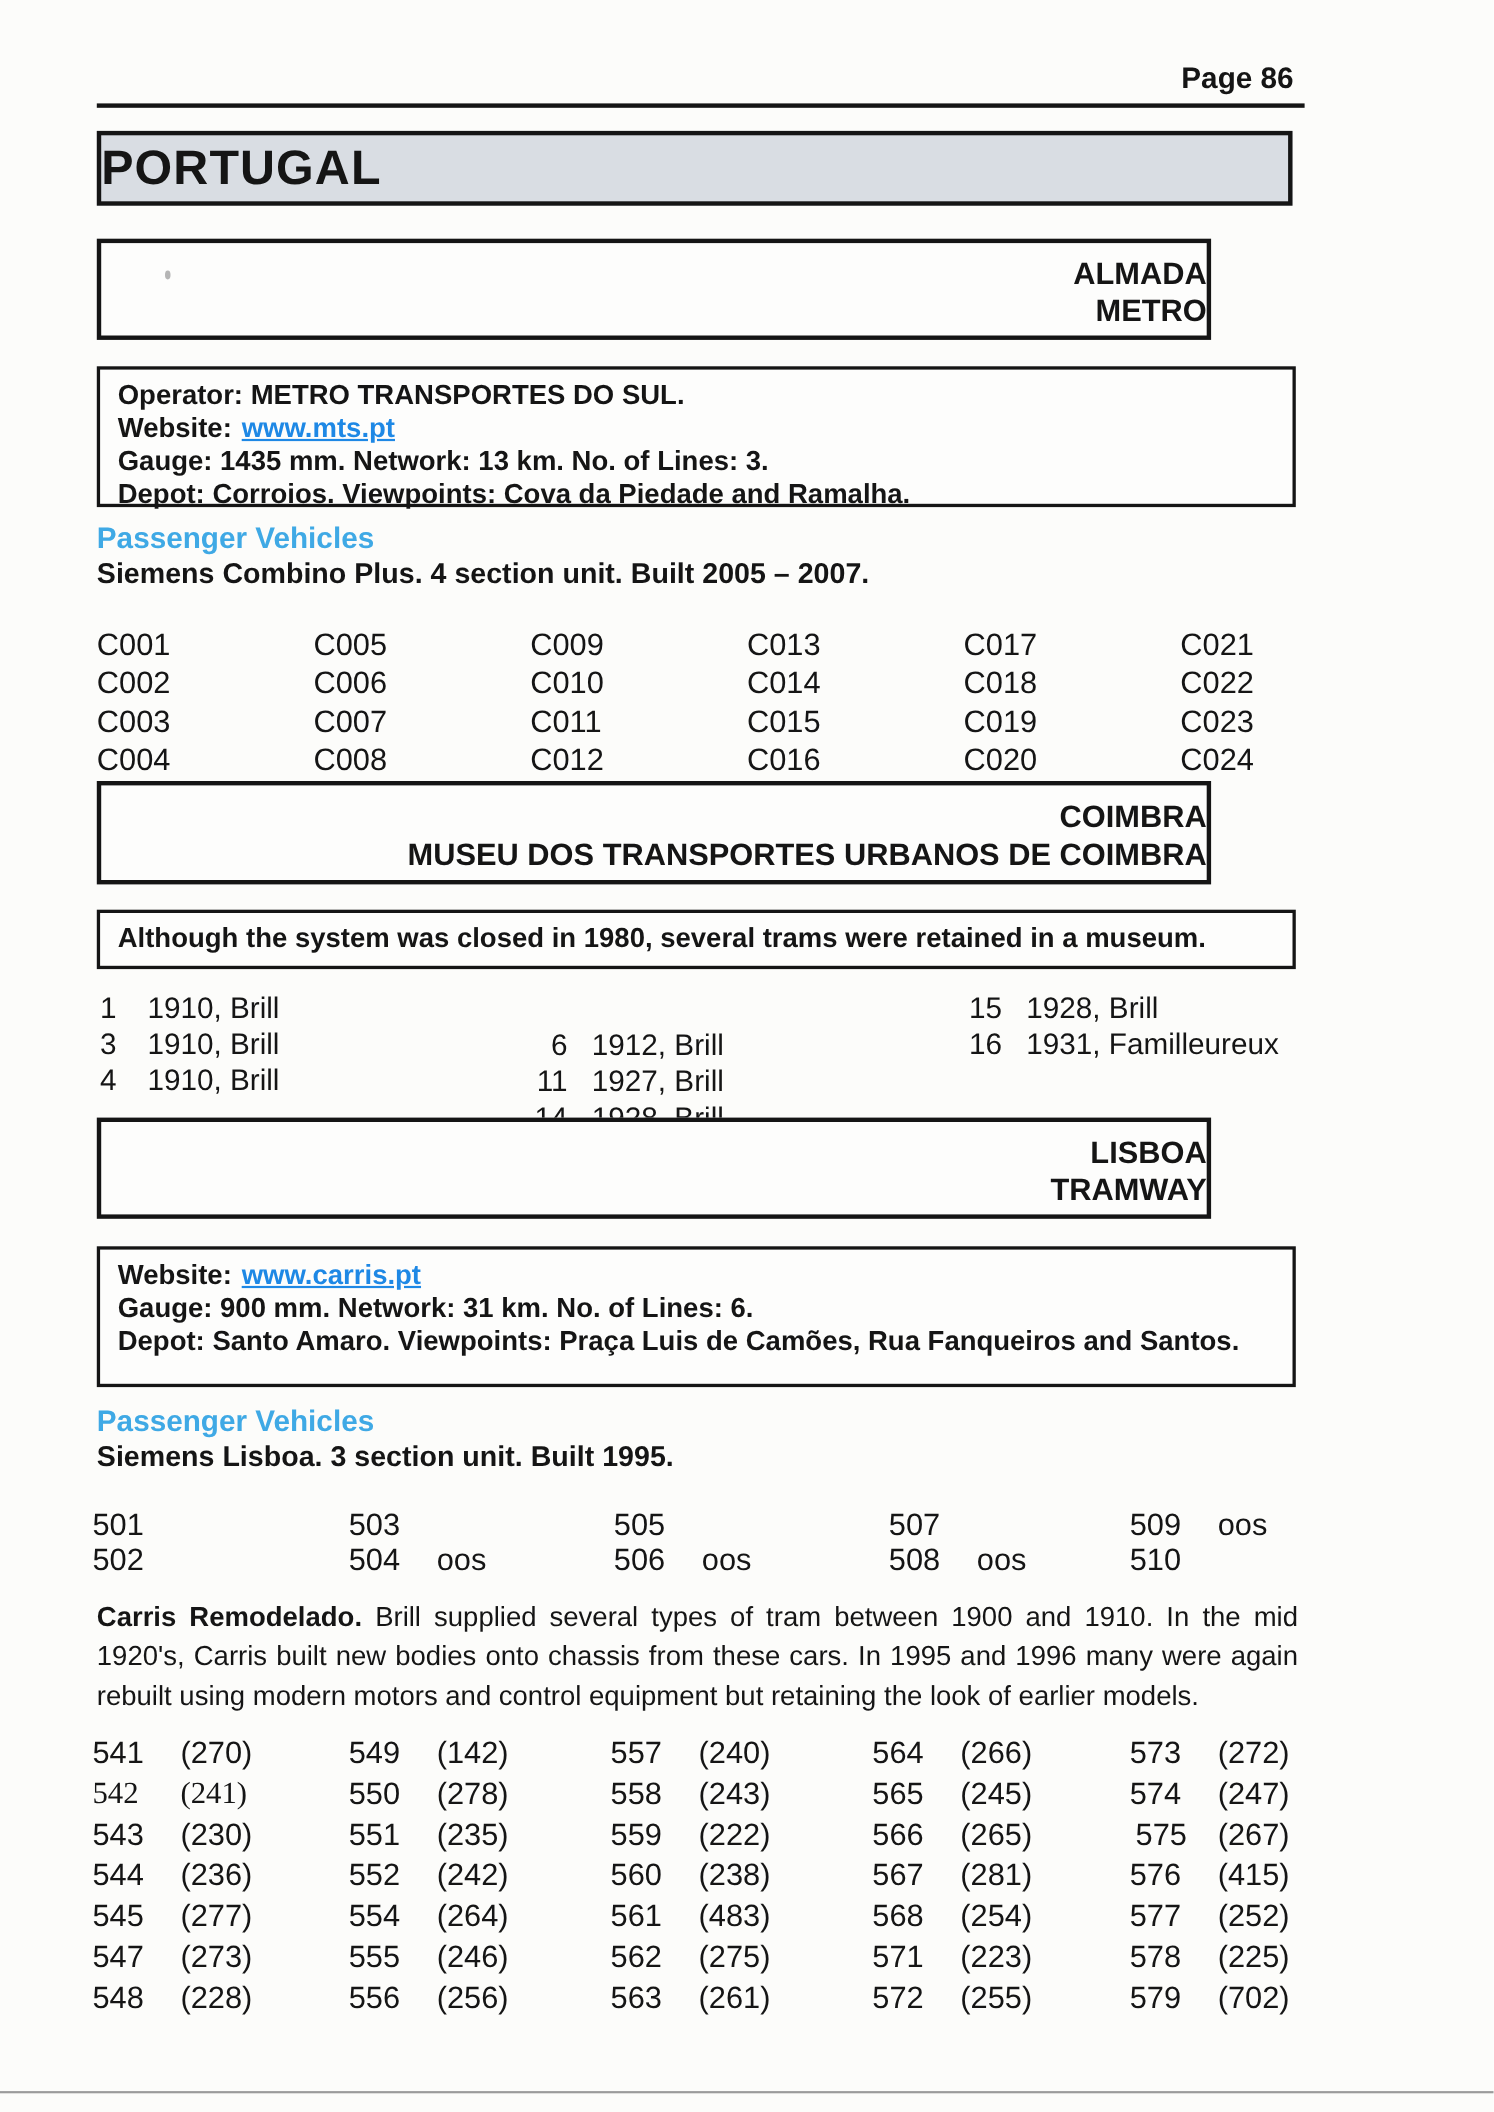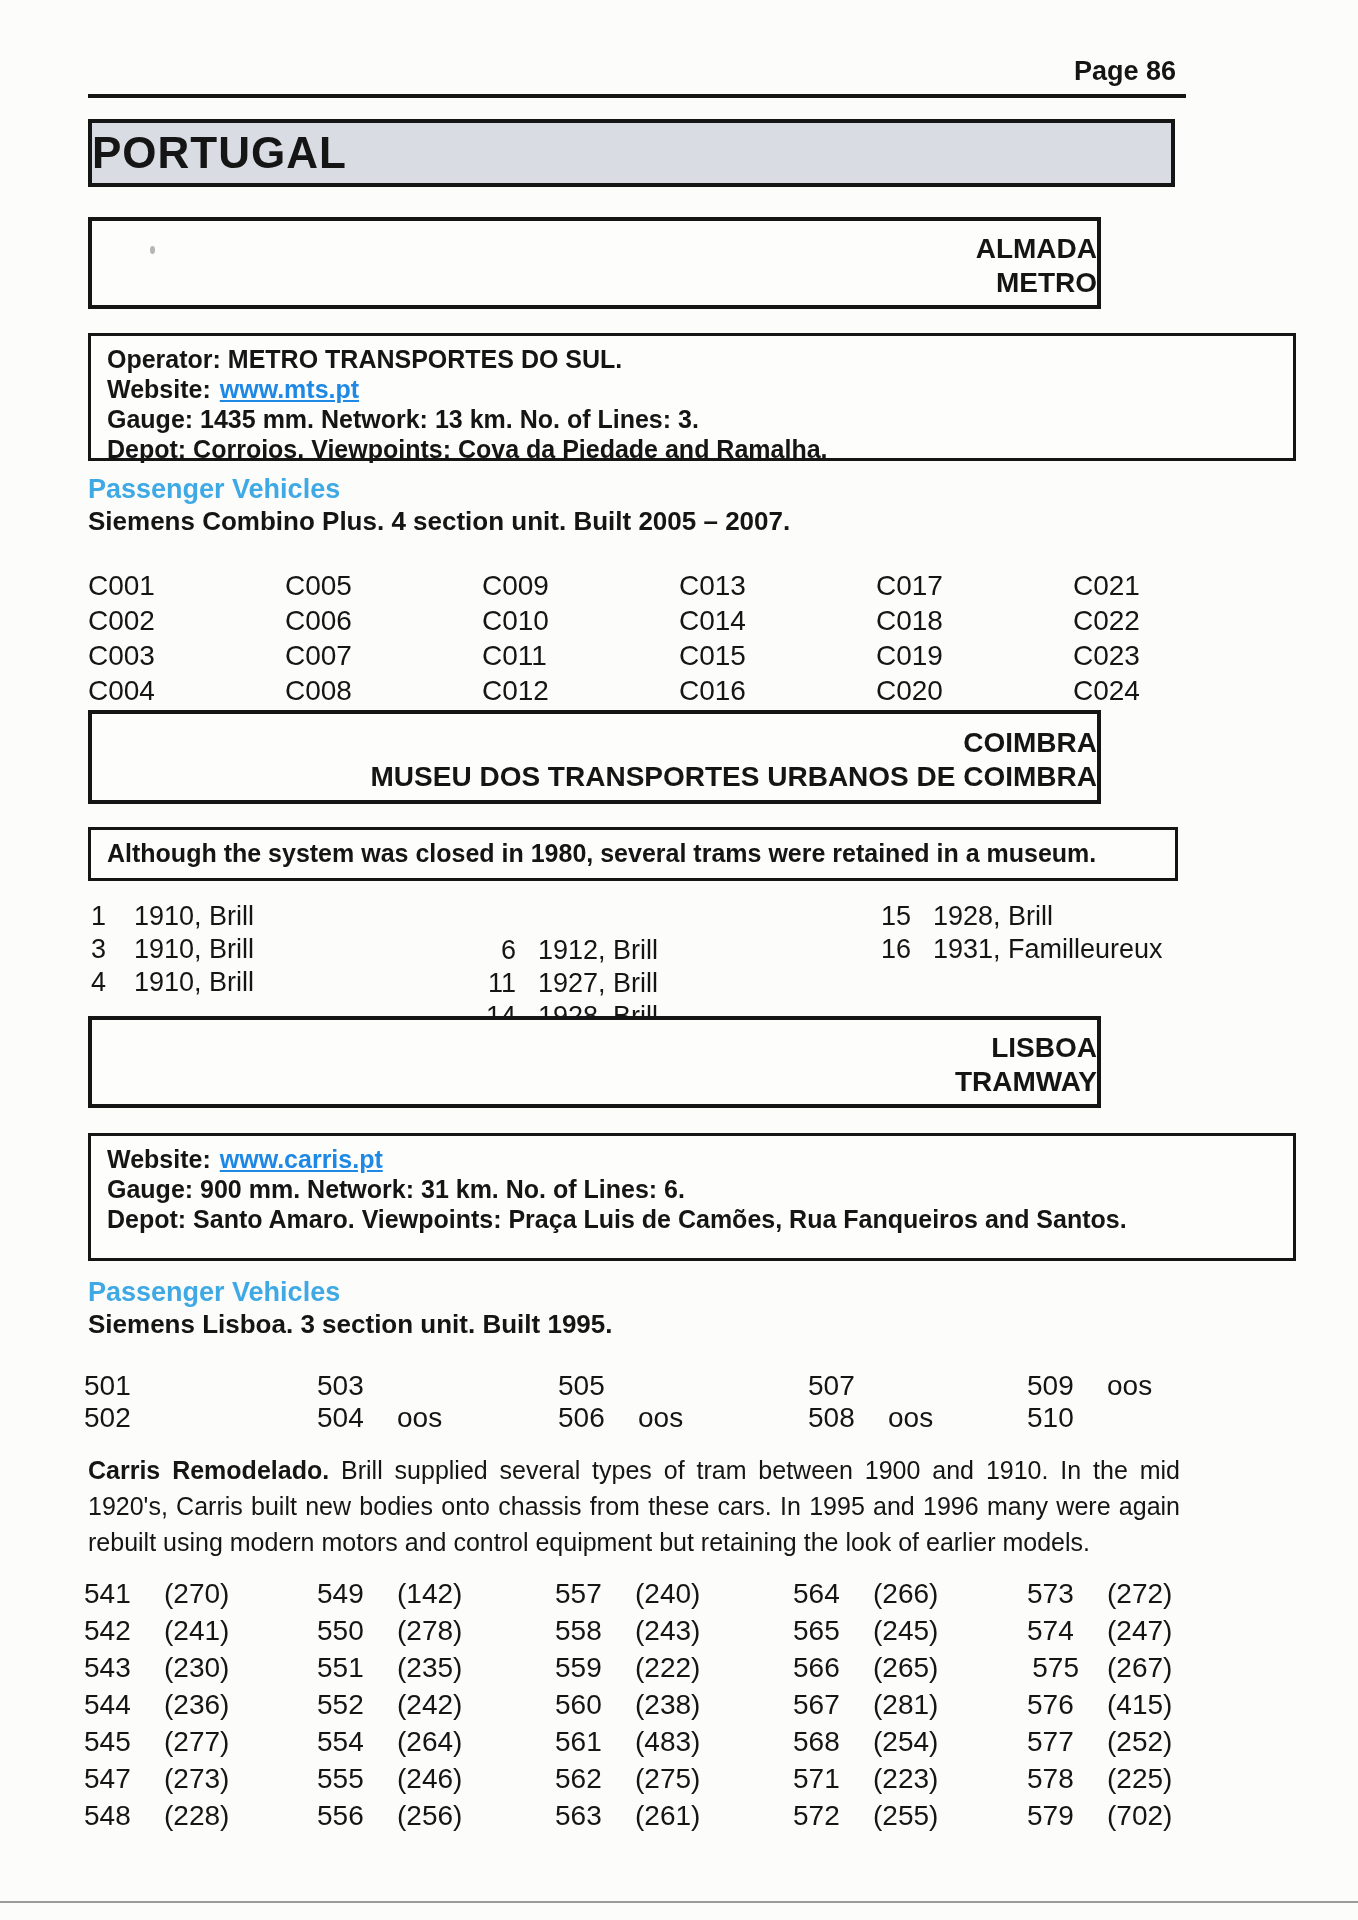--- a/index.html
+++ b/index.html
@@ -24,21 +24,21 @@
 
   .title-box {
     left:88px; width:1013px; border:4px solid #151515; background:#fdfdfc;
     text-align:right; font-weight:700; font-size:28px; line-height:34px;
   }
   .box-almada  { top:217px; height:92px; padding-top:11px; }
   .box-coimbra { top:710px; height:94px; padding-top:12px; }
   .box-lisboa  { top:1016px; height:92px; padding-top:11px; }
 
   .op-box {
-    left:88px; width:1208px; border:3px solid #151515; background:#fdfdfc;
+    left:88px; width:1090px; border:3px solid #151515; background:#fdfdfc;
     padding:8px 16px; font-weight:700; font-size:25px; line-height:30px;
     white-space:nowrap;
   }
   .op-box1 { top:333px;  height:128px; }
   .op-box2 { top:1133px; height:128px; }
   .weblink { color:var(--link,#1e88e5); text-decoration:underline; margin-left:9px; cursor:pointer; }
 
   .note-box {
     left:88px; top:827px; width:1090px; height:54px;
     border:3px solid #151515; background:#fdfdfc;
@@ -201,21 +201,21 @@
 
   <div class="abs r-table">
       <div class="r-row">
         <span class="r-grp" style="left: 0px;"><span class="r-num">541</span><span class="r-paren">(270)</span></span>
         <span class="r-grp" style="left: 233px;"><span class="r-num">549</span><span class="r-paren">(142)</span></span>
         <span class="r-grp" style="left: 471px;"><span class="r-num">557</span><span class="r-paren">(240)</span></span>
         <span class="r-grp" style="left: 709px;"><span class="r-num">564</span><span class="r-paren">(266)</span></span>
         <span class="r-grp" style="left: 943px;"><span class="r-num">573</span><span class="r-paren">(272)</span></span>
       </div>
       <div class="r-row">
-        <span class="r-grp" style="left: 0px;"><span class="r-num">542</span><span class="r-paren">(241)</span></span>
+        <span class="r-grp" style="left: 0px; font-family: Liberation Serif, serif;"><span class="r-num">542</span><span class="r-paren">(241)</span></span>
         <span class="r-grp" style="left: 233px;"><span class="r-num">550</span><span class="r-paren">(278)</span></span>
         <span class="r-grp" style="left: 471px;"><span class="r-num">558</span><span class="r-paren">(243)</span></span>
         <span class="r-grp" style="left: 709px;"><span class="r-num">565</span><span class="r-paren">(245)</span></span>
         <span class="r-grp" style="left: 943px;"><span class="r-num">574</span><span class="r-paren">(247)</span></span>
       </div>
       <div class="r-row">
         <span class="r-grp" style="left: 0px;"><span class="r-num">543</span><span class="r-paren">(230)</span></span>
         <span class="r-grp" style="left: 233px;"><span class="r-num">551</span><span class="r-paren">(235)</span></span>
         <span class="r-grp" style="left: 471px;"><span class="r-num">559</span><span class="r-paren">(222)</span></span>
         <span class="r-grp" style="left: 709px;"><span class="r-num">566</span><span class="r-paren">(265)</span></span>

